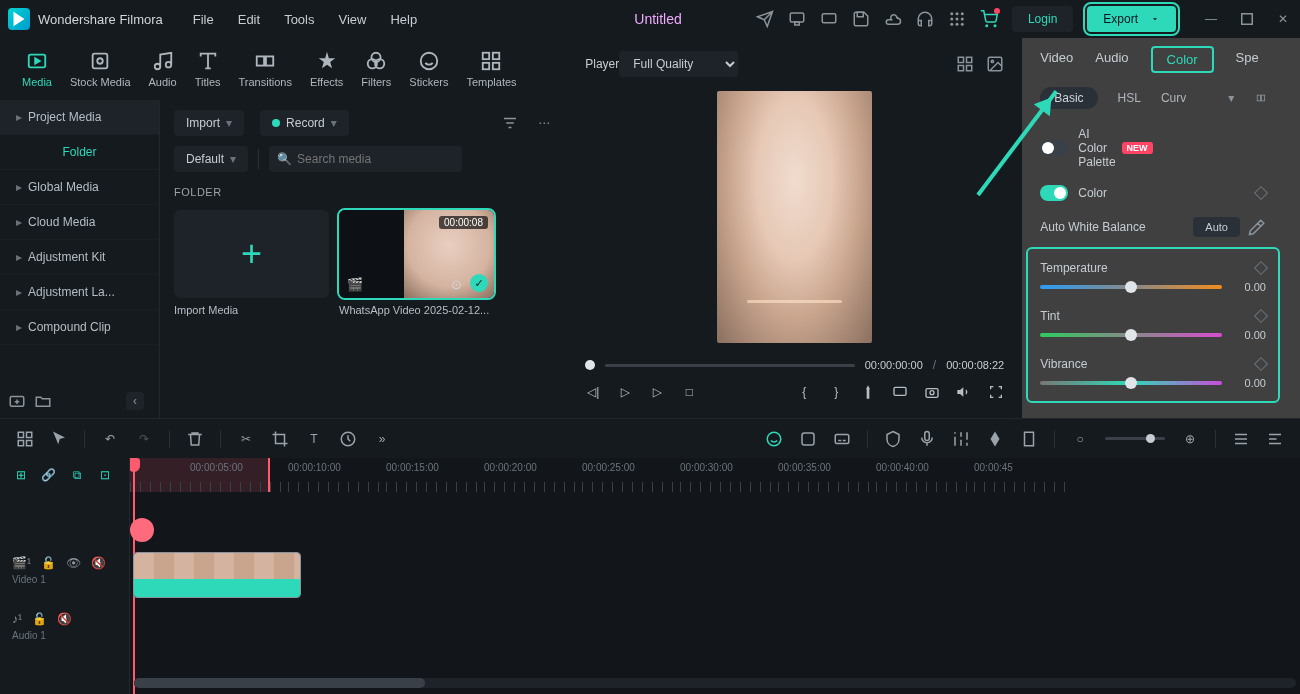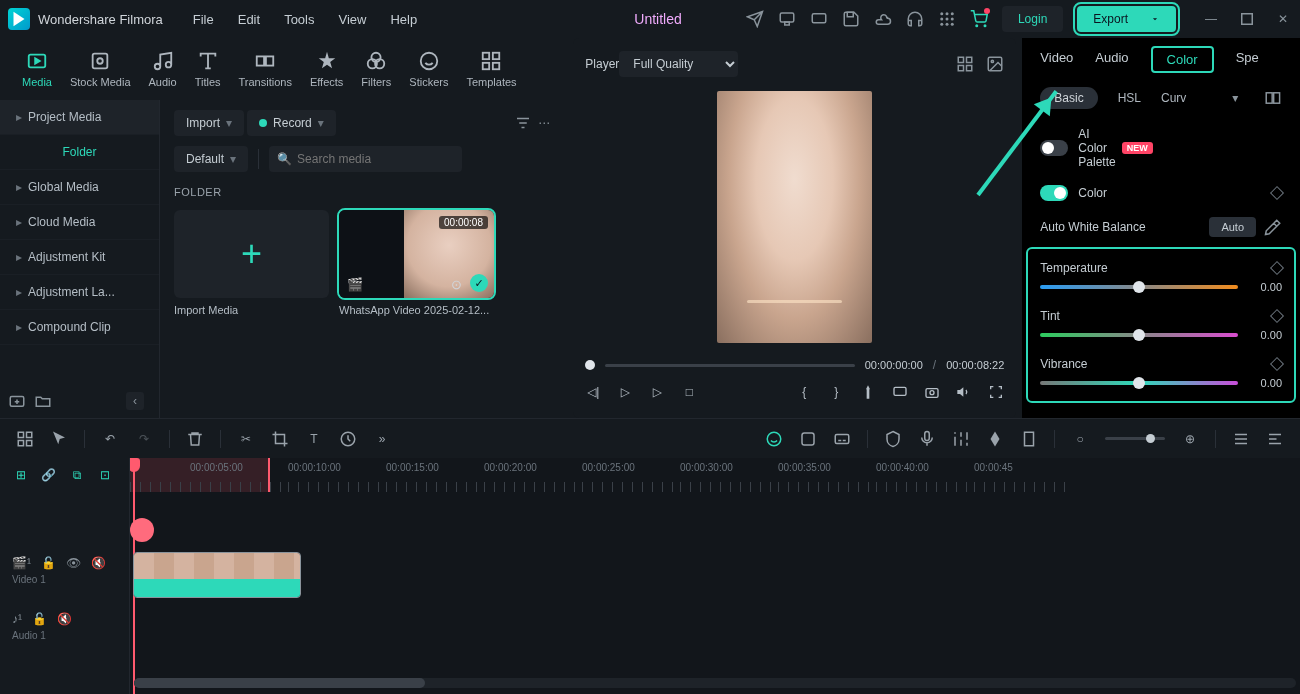--- a/index.html
+++ b/index.html
@@ -7,36 +7,36 @@
 .titlebar { height: 38px; display: flex; align-items: center; padding: 0 8px; background: #151a1f; }
 .logo { width: 22px; height: 22px; background: linear-gradient(135deg, #00d4d4, #0099cc); border-radius: 4px; margin-right: 8px; display: flex; align-items: center; justify-content: center; color: white; font-weight: bold; }
 .app-name { color: #d0d5da; font-size: 13px; margin-right: 30px; }
 .menu-bar { display: flex; gap: 24px; }
 .menu-item { color: #c5cdd3; font-size: 13px; cursor: pointer; }
 .doc-title { position: absolute; left: 50%; transform: translateX(-50%); color: #f0abfc; font-size: 14px; margin-left: 8px; }
 .titlebar-right { margin-left: auto; display: flex; align-items: center; gap: 14px; }
 .icon-btn { width: 18px; height: 18px; color: #8a949c; cursor: pointer; display: flex; align-items: center; justify-content: center; }
 .cart-dot { width: 6px; height: 6px; background: #ff4466; border-radius: 50%; position: absolute; top: -2px; right: -2px; }
 .login-btn { background: #1e2329; color: #2dd9b9; padding: 6px 16px; border-radius: 4px; border: none; font-size: 12px; cursor: pointer; }
-.export-btn { background: #2dd9b9; color: #0a1520; padding: 6px 16px; border-radius: 4px; border: none; font-size: 12px; cursor: pointer; display: flex; align-items: center; gap: 22px; outline: 2px solid #2dd9b9; outline-offset: 2px; }
+.export-btn { background: #2dd9b9; color: #0a1520; padding: 6px 16px; border-radius: 4px; border: none; font-size: 12px; cursor: pointer; display: flex; align-items: center; gap: 12px; outline: 2px solid #2dd9b9; outline-offset: 2px; }
 .win-controls { display: flex; gap: 18px; margin-left: 12px; }
 .main { display: flex; height: 380px; }
 .left-col { width: 570px; display: flex; flex-direction: column; }
 .top-tabs { display: flex; gap: 14px; padding: 8px 20px; height: 62px; align-items: center; }
 .tab-item { display: flex; flex-direction: column; align-items: center; gap: 4px; color: #aeb6be; cursor: pointer; font-size: 11px; padding: 4px 2px; }
 .tab-item.active { color: #2dd9b9; }
 .tab-icon { width: 22px; height: 22px; display: flex; align-items: center; justify-content: center; }
 .media-row { display: flex; height: 318px; }
 .sidebar { width: 160px; background: #151a1f; border-right: 1px solid #22272e; }
 .sidebar-item { padding: 10px 16px; color: #b5bec6; font-size: 12px; cursor: pointer; display: flex; align-items: center; gap: 6px; border-bottom: 1px solid #1a1f25; }
 .sidebar-item.head { background: #1e2329; font-size: 12px; }
 .sidebar-item.active { color: #2dd9b9; justify-content: center; }
 .sidebar-bottom { position: absolute; bottom: 8px; left: 8px; display: flex; gap: 8px; }
 .media-content { flex: 1; padding: 10px 14px; position: relative; }
-.media-toolbar { display: flex; align-items: center; gap: 3px; margin-bottom: 10px; }
+.media-toolbar { display: flex; align-items: center; gap: 16px; margin-bottom: 10px; }
 .dd-btn { background: #1e2329; color: #c5cdd3; padding: 6px 12px; border-radius: 4px; border: none; font-size: 12px; display: flex; align-items: center; gap: 6px; cursor: pointer; }
 .rec-btn { background: #1e2329; color: #c5cdd3; padding: 6px 12px; border-radius: 4px; border: none; font-size: 12px; display: flex; align-items: center; gap: 6px; cursor: pointer; }
 .rec-dot { width: 8px; height: 8px; background: #2dd9b9; border-radius: 50%; }
 .search-row { display: flex; align-items: center; gap: 10px; margin-bottom: 14px; }
 .search-input { background: #1e2329; border: none; color: #c5cdd3; padding: 6px 10px 6px 28px; border-radius: 4px; font-size: 12px; flex: 1; max-width: 280px; }
 .search-wrap { position: relative; flex: 1; max-width: 280px; }
 .search-ico { position: absolute; left: 8px; top: 6px; color: #7a848c; }
 .folder-label { font-size: 11px; color: #9aa3ab; margin-bottom: 12px; letter-spacing: 0.5px; }
 .thumbs { display: flex; gap: 10px; }
 .thumb-card { width: 155px; display: flex; flex-direction: column; gap: 6px; }
@@ -55,21 +55,21 @@
 .player-head-right { margin-left: auto; display: flex; gap: 12px; }
 .preview-area { flex: 1; display: flex; align-items: center; justify-content: center; padding: 8px 0; }
 .preview-img { width: 155px; height: 252px; background: radial-gradient(ellipse at 50% 35%, #f0dccf 0%, #e6c8b5 35%, #c9a58e 60%, #8a6f5f 100%); border-radius: 2px; position: relative; }
 .player-scrub { display: flex; align-items: center; gap: 10px; height: 22px; }
 .scrub-dot { width: 10px; height: 10px; background: #e0e5ea; border-radius: 50%; }
 .scrub-track { flex: 1; height: 3px; background: #3a4048; border-radius: 2px; }
 .time-txt { font-size: 11px; color: #c5cdd3; }
 .player-controls { display: flex; align-items: center; gap: 16px; padding: 8px 0; color: #b5bec6; }
 .player-controls .spacer { flex: 1; }
 .pc-icon { cursor: pointer; width: 16px; height: 16px; display: flex; align-items: center; justify-content: center; }
-.right-panel { width: 279px; margin-left: 6px; background: #000000; padding: 8px 0 0 0; overflow: hidden; }
+.right-panel { width: 279px; margin-left: 6px; background: #404040; padding: 8px 16px 0 0; overflow: hidden; }
 .rp-tabs { display: flex; gap: 22px; padding: 0 18px 10px; }
 .rp-tab { color: #c5cdd3; font-size: 13px; cursor: pointer; padding: 4px 0; }
 .rp-tab.active { color: #2dd9b9; border: 2px solid #2dd9b9; padding: 4px 14px; border-radius: 4px; }
 .rp-subtabs { display: flex; align-items: center; gap: 20px; padding: 4px 18px 10px; }
 .rp-sub { color: #aeb6be; font-size: 12px; cursor: pointer; }
 .rp-sub.active { background: #2a3038; color: #d0d5da; padding: 4px 14px; border-radius: 12px; }
 .toggle { width: 28px; height: 16px; background: #2dd9b9; border-radius: 8px; position: relative; cursor: pointer; }
 .toggle::after { content: ''; width: 12px; height: 12px; background: #fff; border-radius: 50%; position: absolute; top: 2px; right: 2px; }
 .toggle.off { background: #3a4048; }
 .toggle.off::after { left: 2px; right: auto; }

